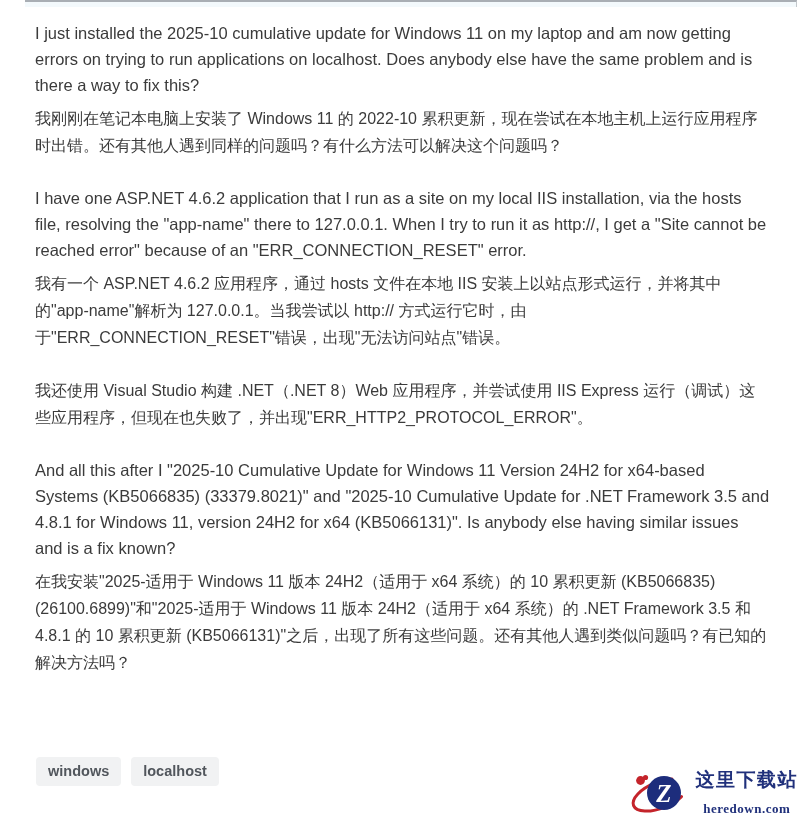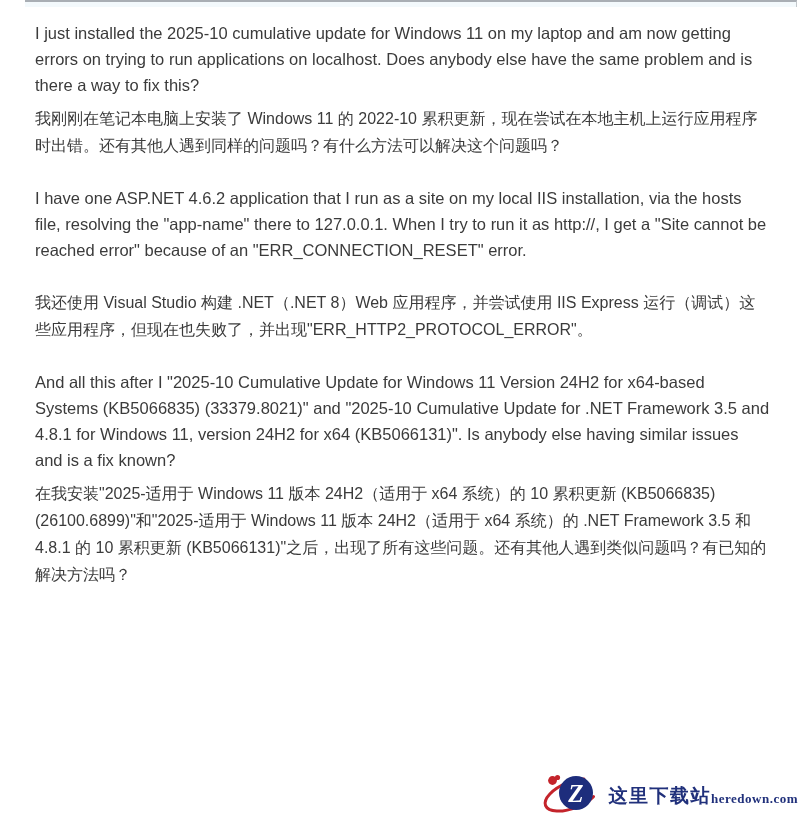--- a/index.html
+++ b/index.html
@@ -69,21 +69,22 @@
   .watermark {
     position: absolute;
     right: 2px;
     bottom: 2px;
     display: flex;
     align-items: center;
     gap: 3px;
   }
   .wm-text {
     display: flex;
-    align-items: flex-end;
+    flex-direction: column;
+    align-items: center;
   }
   .wm-name {
     font-family: "Liberation Serif", "DejaVu Serif", serif;
     font-weight: 700;
     font-size: 19px;
     line-height: 20px;
     letter-spacing: 1.5px;
     color: #20307b;
     white-space: nowrap;
   }
@@ -106,33 +107,38 @@
 
   <main class="content">
 
     <section class="pair">
       <p class="en">I just installed the 2025-10 cumulative update for Windows 11 on my laptop and am now getting errors on trying to run applications on localhost. Does anybody else have the same problem and is there a way to fix this?</p>
       <p class="zh">我刚刚在笔记本电脑上安装了 Windows 11 的 2022-10 累积更新，现在尝试在本地主机上运行应用程序时出错。还有其他人遇到同样的问题吗？有什么方法可以解决这个问题吗？</p>
     </section>
 
     <section class="pair">
       <p class="en">I have one ASP.NET 4.6.2 application that I run as a site on my local IIS installation, via the hosts file, resolving the "app-name" there to 127.0.0.1. When I try to run it as http://, I get a "Site cannot be reached error" because of an "ERR_CONNECTION_RESET" error.</p>
+      <p class="zh">我有一个 ASP.NET 4.6.2 应用程序，通过 hosts 文件在本地 IIS 安装上以站点形式运行，并将其中的"app-name"解析为 127.0.0.1。当我尝试以 http:// 方式运行它时，由于"ERR_CONNECTION_RESET"错误，出现"无法访问站点"错误。</p>
     </section>
 
     <section class="pair">
       <p class="zh">我还使用 Visual Studio 构建 .NET（.NET 8）Web 应用程序，并尝试使用 IIS Express 运行（调试）这些应用程序，但现在也失败了，并出现"ERR_HTTP2_PROTOCOL_ERROR"。</p>
     </section>
 
     <section class="pair">
       <p class="en">And all this after I "2025-10 Cumulative Update for Windows 11 Version 24H2 for x64-based Systems (KB5066835) (33379.8021)" and "2025-10 Cumulative Update for .NET Framework 3.5 and 4.8.1 for Windows 11, version 24H2 for x64 (KB5066131)". Is anybody else having similar issues and is a fix known?</p>
       <p class="zh">在我安装"2025-适用于 Windows 11 版本 24H2（适用于 x64 系统）的 10 累积更新 (KB5066835) (26100.6899)"和"2025-适用于 Windows 11 版本 24H2（适用于 x64 系统）的 .NET Framework 3.5 和 4.8.1 的 10 累积更新 (KB5066131)"之后，出现了所有这些问题。还有其他人遇到类似问题吗？有已知的解决方法吗？</p>
     </section>
 
   </main>
 
+  <div class="tags">
+    <span class="tag">windows</span>
+    <span class="tag">localhost</span>
+  </div>
 
   <div class="watermark">
     <svg width="64" height="52" viewBox="0 0 64 52" aria-hidden="true">
 
       <g>
         <ellipse cx="31" cy="28" rx="28.5" ry="13" fill="none" stroke="#c4242b" stroke-width="3" stroke-linecap="round" stroke-dasharray="104 34" stroke-dashoffset="-14" transform="rotate(-22 31 28)"></ellipse>
         <circle cx="11.5" cy="13.5" r="4.4" fill="#c4242b"></circle>
         <circle cx="16.5" cy="10.5" r="2.6" fill="#c4242b"></circle>
       </g>
 

